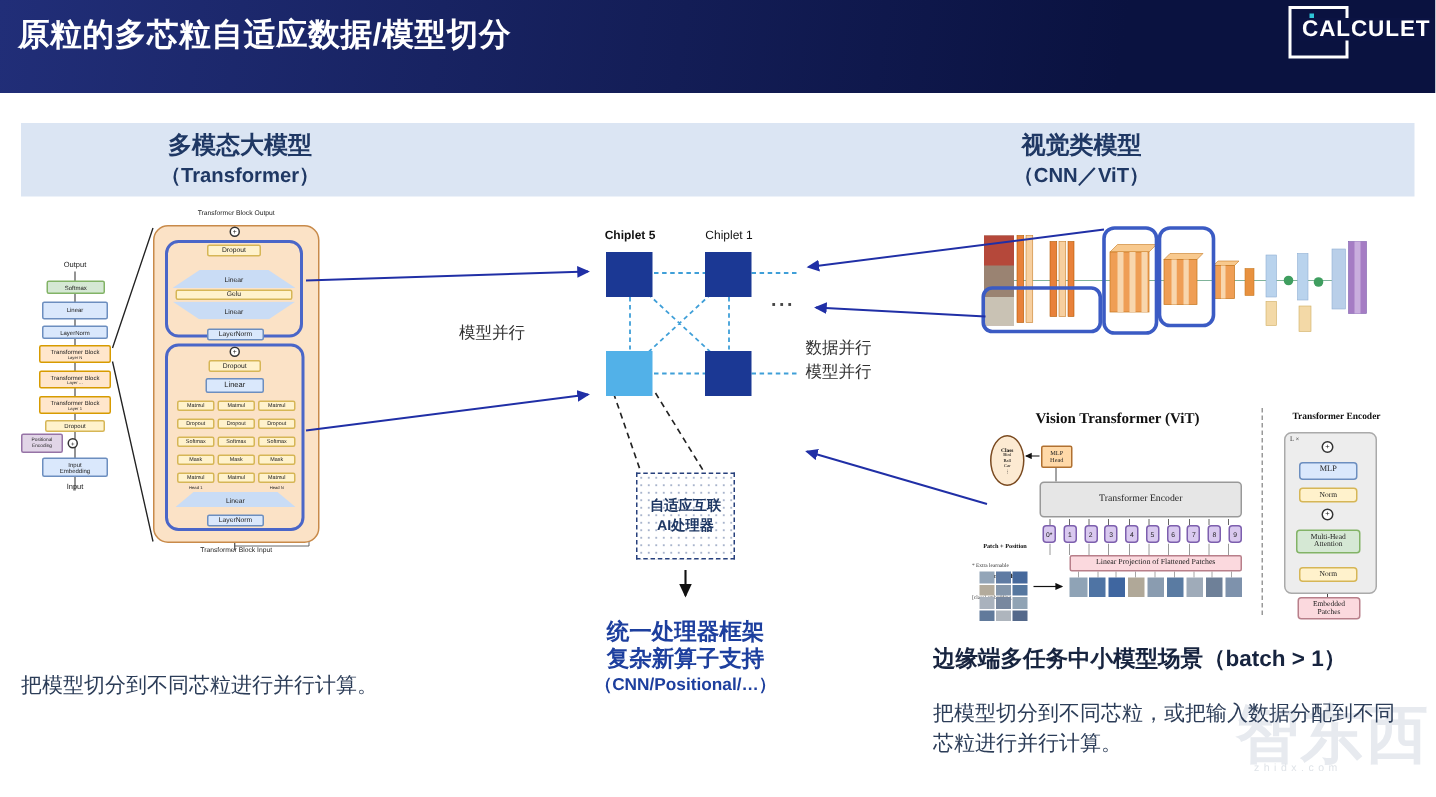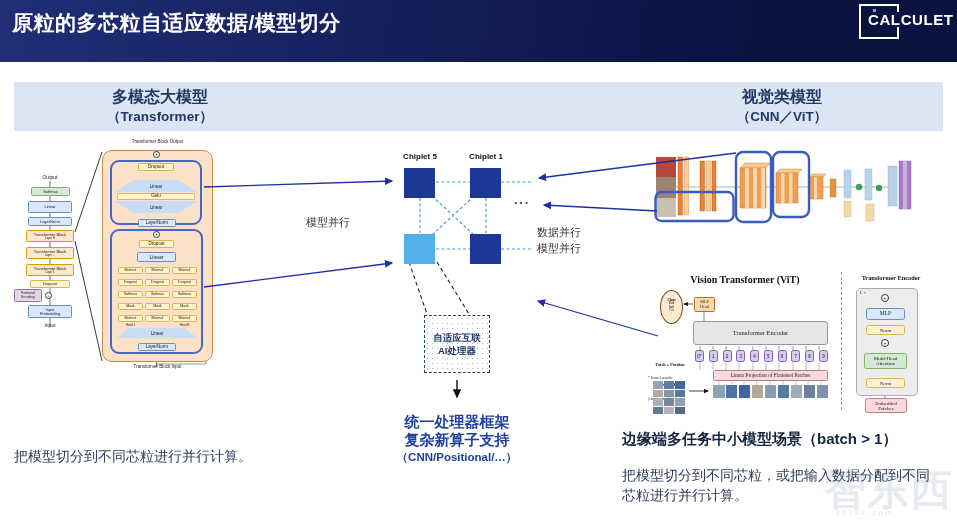--- a/index.html
+++ b/index.html
@@ -79,21 +79,21 @@
     <div class="abs" style="left:859px;top:4px;width:36px;height:31px;border:2px solid #fff"></div>
     <div class="abs" style="left:866px;top:12px;font-size:15px;font-weight:bold;color:#fff;letter-spacing:0.6px;background:#0b1343;padding:0 2px;line-height:1">CALCULET</div>
     <div class="abs" style="left:873px;top:9px;width:3px;height:3px;background:#2ec6d8"></div>
   </div>
 
   <div class="band">
     <div class="abs" style="left:46px;top:5px;width:200px">
       <div class="bt">多模态大模型</div>
       <div class="bs">（Transformer）</div>
     </div>
-    <div class="abs" style="left:668px;top:5px;width:200px">
+    <div class="abs" style="left:607px;top:5px;width:200px">
       <div class="bt">视觉类模型</div>
       <div class="bs">（CNN／ViT）</div>
     </div>
   </div>
 
   <div class="tl t5" style="left:30px;top:175px;width:40px;text-align:center">Output</div>
   <div class="bx c-green t4" style="left:31px;top:187px;width:39px;height:9px">Softmax</div>
   <div class="bx c-blue t4" style="left:28px;top:201px;width:44px;height:12px">Linear</div>
   <div class="bx c-blue t4" style="left:28px;top:217px;width:44px;height:9px">LayerNorm</div>
   <div class="bx c-orange" style="left:26px;top:230px;width:48px;height:12px">
@@ -150,21 +150,21 @@
   <div class="bx c-yellow t36" style="left:172px;top:303px;width:25px;height:7px">Mask</div>
   <div class="bx c-yellow t36" style="left:172px;top:315px;width:25px;height:7px">Matmul</div>
 
   <div class="tl t28" style="left:118px;top:324px;width:25px;text-align:center">Head 1</div>
   <div class="tl t28" style="left:172px;top:324px;width:25px;text-align:center">Head N</div>
   <div class="trap t45" style="left:117px;top:328px;width:80px;height:10px;clip-path:polygon(15% 0,85% 0,100% 100%,0 100%)">Linear</div>
   <div class="bx c-blue t45" style="left:138px;top:343px;width:38px;height:8px">LayerNorm</div>
   <div class="tl t45" style="left:102px;top:365px;width:111px;text-align:center">Transformer Block Input</div>
 
   <div class="tl t8" style="left:400px;top:153px;width:40px;text-align:center;font-weight:bold;color:#111">Chiplet 5</div>
-  <div class="tl t8" style="left:466px;top:153px;width:40px;text-align:center;font-weight:bold;color:#111">Chiplet 1</div>
+  <div class="tl t8" style="left:466px;top:153px;width:40px;text-align:center;font-weight:normal;color:#111">Chiplet 1</div>
   <div class="chip" style="left:404px;top:168px;background:var(--chip_dark,#1b3894)"></div>
   <div class="chip" style="left:470px;top:168px;background:var(--chip_dark,#1b3894)"></div>
   <div class="chip" style="left:404px;top:234px;background:var(--chip_light,#52b1e8)"></div>
   <div class="chip" style="left:470px;top:234px;background:var(--chip_dark,#1b3894)"></div>
   <div class="tl" style="left:514px;top:196px;font-size:13px;font-weight:bold;color:#444;letter-spacing:1px">···</div>
 
   <div class="tl" style="left:306px;top:216px;font-size:11px;color:#333">模型并行</div>
   <div class="tl" style="left:537px;top:226px;font-size:11px;color:#333">数据并行</div>
   <div class="tl" style="left:537px;top:242px;font-size:11px;color:#333">模型并行</div>
 

